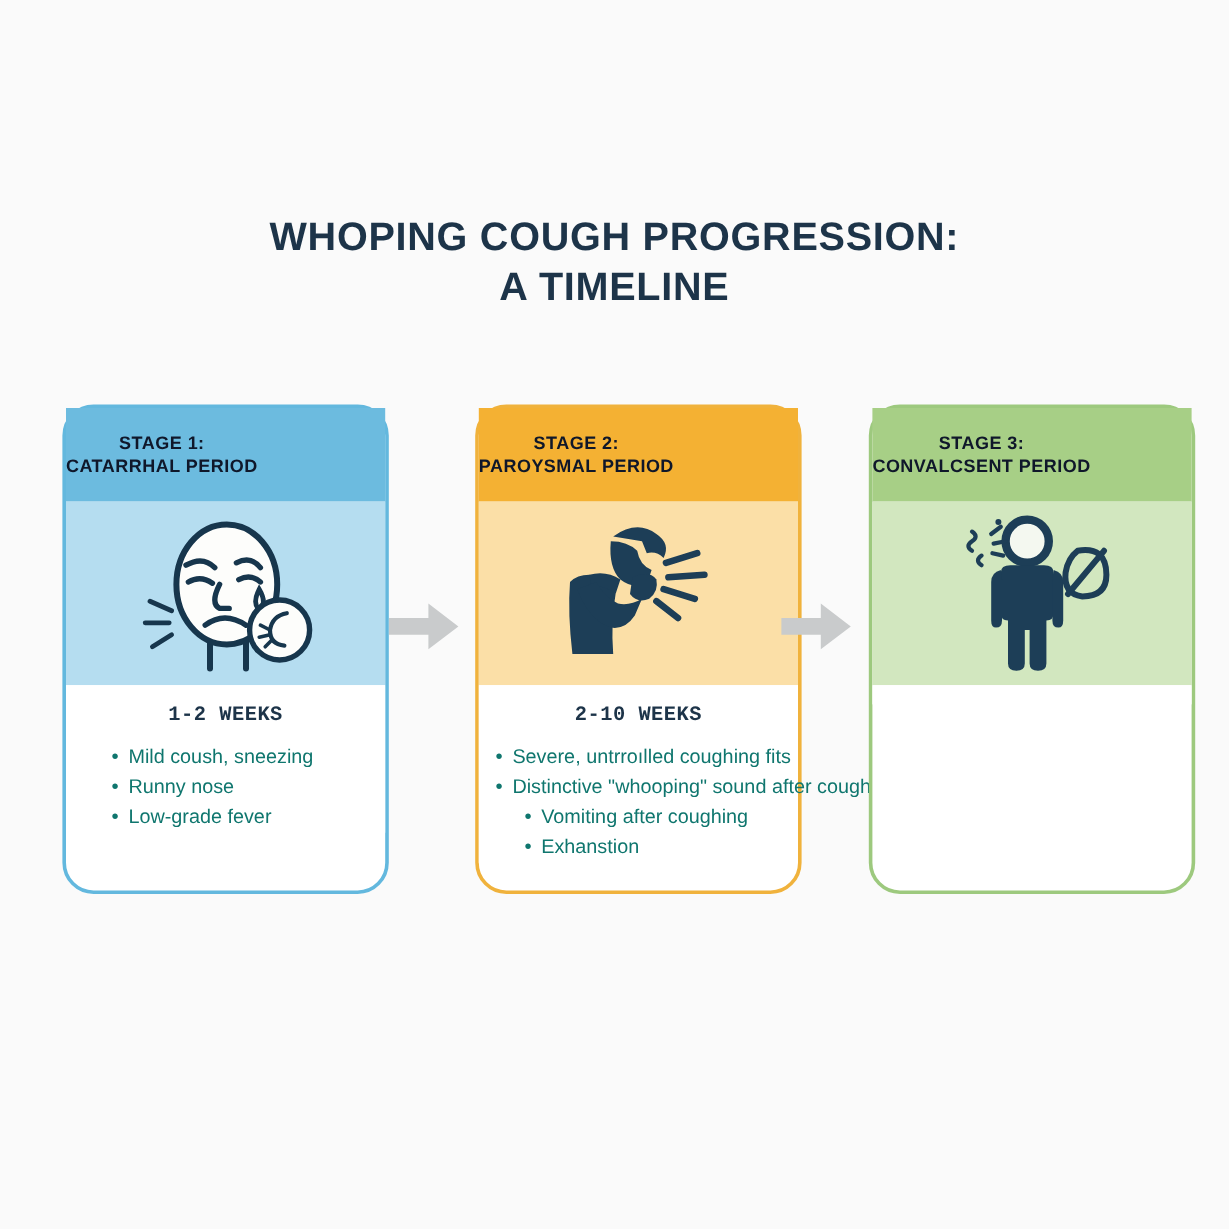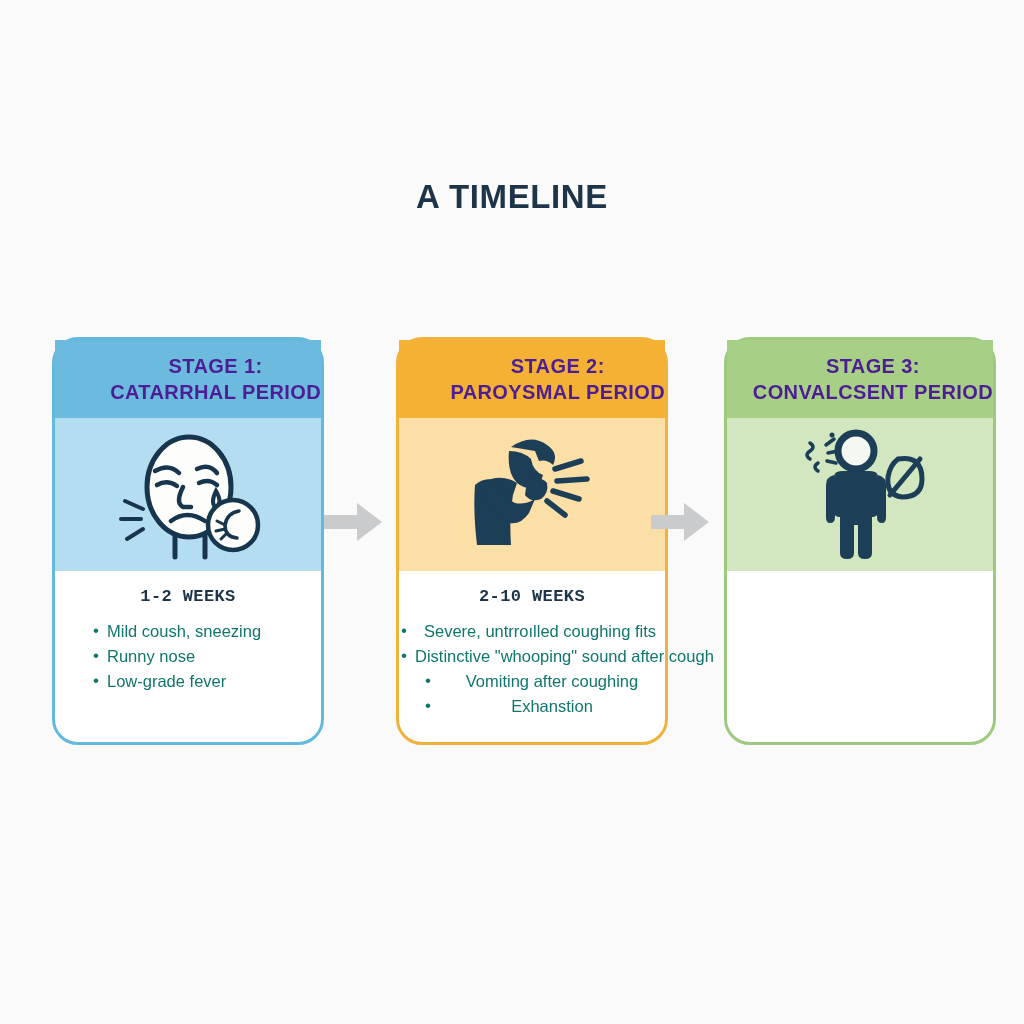--- a/index.html
+++ b/index.html
@@ -33,26 +33,26 @@
     height:408px;
     border-radius:26px;
     border:3px solid #000;
     background:#ffffff;
     box-sizing:border-box;
     overflow:visible;
   }
   .hdr{
     position:absolute;left:0;top:0;width:100%;
     height:78px;
-    display:flex;align-items:center;justify-content:flex-end;
+    display:flex;align-items:center;justify-content:flex-start;
     text-align:center;
-    font-size:20px;font-weight:bold;
+    font-size:15px;font-weight:bold;
     letter-spacing:0.4px;
     line-height:1.3;
-    color:#4c1d95;
+    color:#0f172a;
     box-sizing:border-box;
   }
   .illus{
     position:absolute;left:0;top:78px;width:100%;
     height:153px;
     display:flex;align-items:center;justify-content:center;
   }
   .body{
     position:absolute;left:0;top:231px;width:100%;
     background:#ffffff;
@@ -89,21 +89,21 @@
   #card1{left:52px;border-color:#63b8de;}
   #card1 .hdr{background:#6cbbdf;}
   #card1 .illus{background:#b5ddf0;}
   #card1 ul.sym{padding-left:36px;}
 
   
   #card2{left:396px;border-color:#f0b23c;}
   #card2 .hdr{background:#f4b133;}
   #card2 .illus{background:#fbdfa7;}
   #card2 .body{overflow:visible;}
-  #card2 ul.sym{padding-left:0;text-align:center;}
+  #card2 ul.sym{padding-left:12px;}
   #card2 ul.sym li.indent{padding-left:40px;}
   #card2 ul.sym li.indent::before{left:26px;}
 
   
   #card3{left:724px;border-color:#9dc97e;padding-left:26px;}
   #card3 .hdr{background:#a7cf86;}
   #card3 .illus{background:#d2e7bf;}
   #card3 ul.sym{padding-left:48px;}
 
   
@@ -114,20 +114,21 @@
   }
   #arrow1{left:324px;}
   #arrow2{left:651px;}
 
   svg{display:block;}
 </style>
 </head>
 <body style="background: rgb(250, 250, 250);">
 
 <div id="title">
+  <span class="line">WHOPING COUGH PROGRESSION:</span>
   <span class="line">A TIMELINE</span>
 </div>
 
 <div class="card" id="card1" style="border-color: rgb(99, 184, 222);">
   <div class="hdr" style="background: rgb(108, 187, 223);">
     <div>
       <span>STAGE 1:</span><br>
       <span>CATARRHAL PERIOD</span>
     </div>
   </div>

